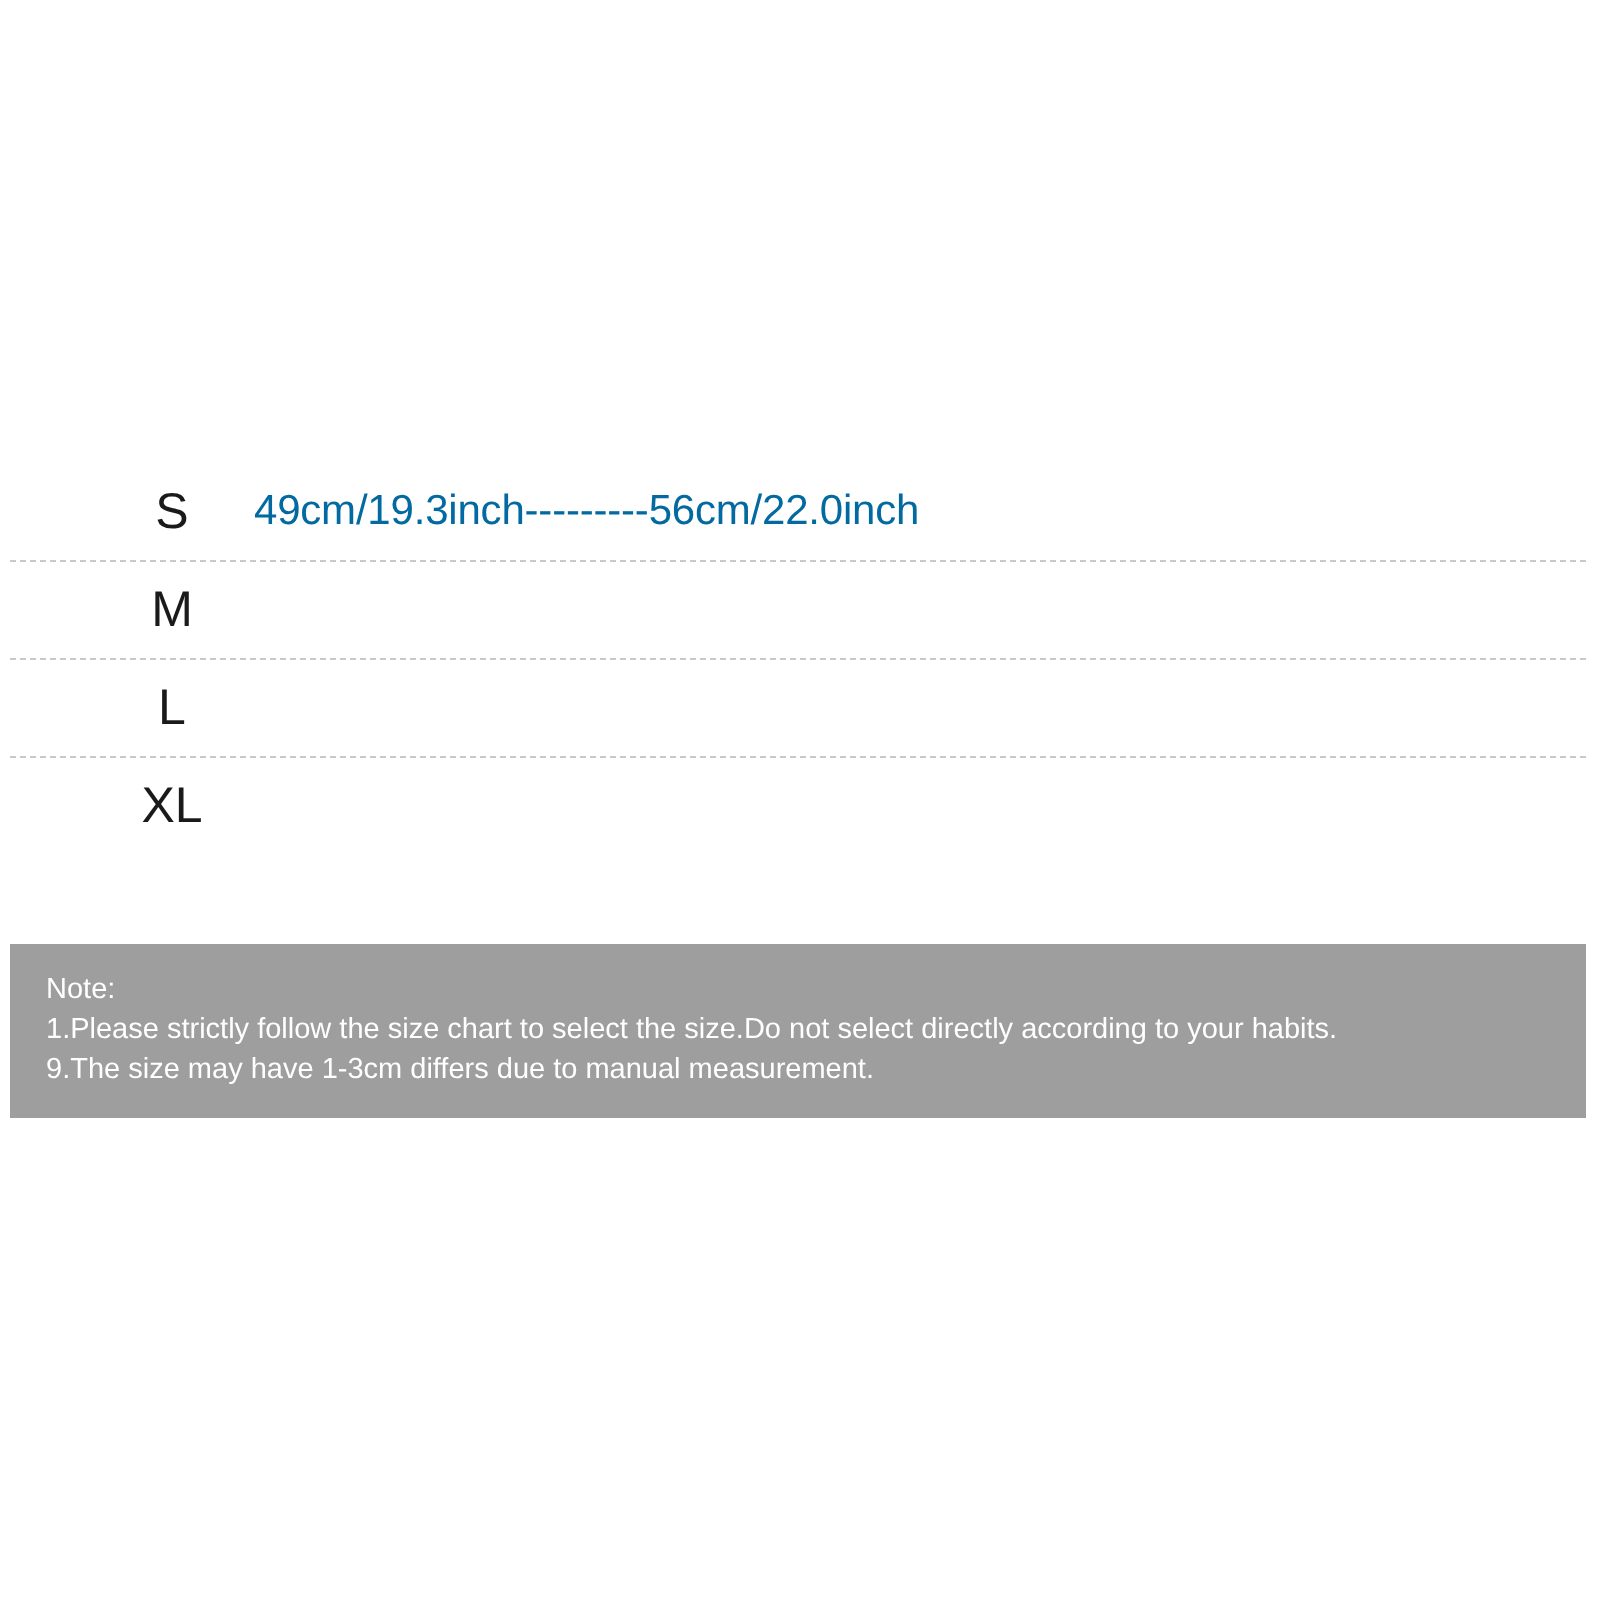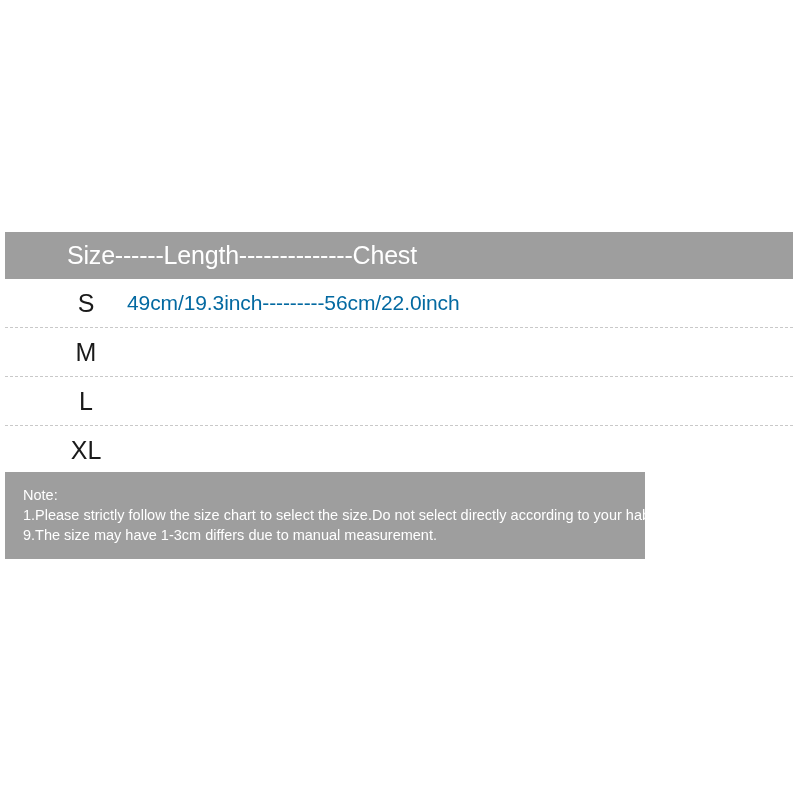--- a/index.html
+++ b/index.html
@@ -67,41 +67,38 @@
     white-space: pre;
     letter-spacing: -0.1px;
     text-align: right;
   }
 
   
   .note-block {
     position: absolute;
     left: 5px;
     top: 472px;
-    width: 640px;
+    width: 788px;
     height: 87px;
     background: #9e9e9e;
     box-sizing: border-box;
     padding: 13px 0 0 18px;
   }
   .note-line {
     color: #ffffff;
     font-size: 14.5px;
     line-height: 20px;
     white-space: pre;
   }
 </style>
 </head>
 <body>
 
 <div class="size-chart">
 
-  <div class="chart-header">
-    <span class="chart-header-text">Size------Length--------------Chest</span>
-  </div>
 
   <div class="chart-body">
 
     <div class="chart-row">
       <span class="row-size">S</span>
       <span class="row-measure">49cm/19.3inch---------56cm/22.0inch</span>
     </div>
 
     <div class="chart-row row-sep">
       <span class="row-size">M</span>

